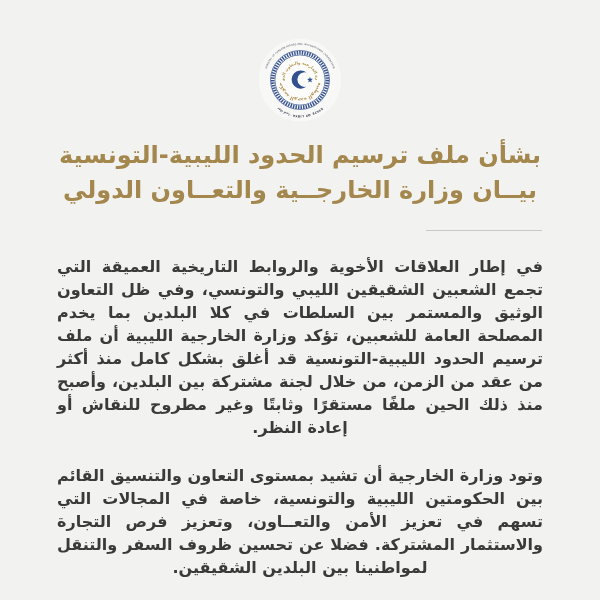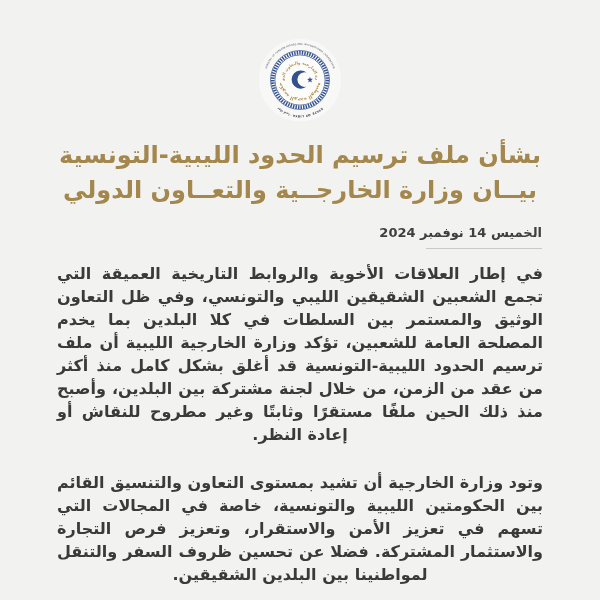--- a/index.html
+++ b/index.html
@@ -47,21 +47,21 @@
   }
   .body-text{
     width:486px;
     color:#3a3a3a;
     font-size:16px;
     font-weight:bold;
     line-height:23px;
     text-align:justify;
     text-align-last:center;
   }
-  .p1{margin-top:13px;}
+  .p1{margin-top:24px;}
   .p2{margin-top:9px;}
 </style>
 </head>
 <body>
 
 <div class="page">
 
   <div class="logo-wrap">
     <svg viewBox="0 0 100 100" width="88" height="88">
       <defs>
@@ -98,20 +98,19 @@
       </text>
     </svg>
   </div>
 
   <div class="title">
     <div>بشأن ملف ترسيم الحدود الليبية-التونسية</div>
     <div>بيــان وزارة الخارجــية والتعــاون الدولي</div>
   </div>
 
   <div class="meta-block">
-    <div class="date">الخميس 14 نوفمبر 2024</div>
     <div class="date-rule"></div>
   </div>
 
   <p class="body-text p1">في إطار العلاقات الأخوية والروابط التاريخية العميقة التي تجمع الشعبين الشقيقين الليبي والتونسي، وفي ظل التعاون الوثيق والمستمر بين السلطات في كلا البلدين بما يخدم المصلحة العامة للشعبين، تؤكد وزارة الخارجية الليبية أن ملف ترسيم الحدود الليبية-التونسية قد أغلق بشكل كامل منذ أكثر من عقد من الزمن، من خلال لجنة مشتركة بين البلدين، وأصبح منذ ذلك الحين ملفًا مستقرًا وثابتًا وغير مطروح للنقاش أو إعادة النظر.</p>
-  <p class="body-text p2">وتود وزارة الخارجية أن تشيد بمستوى التعاون والتنسيق القائم بين الحكومتين الليبية والتونسية، خاصة في المجالات التي تسهم في تعزيز الأمن والاستقرار، وتعزيز فرص التجارة والاستثمار المشتركة. فضلا عن تحسين ظروف السفر والتنقل لمواطنينا بين البلدين الشقيقين.</p>
+  <p class="body-text p2">وتود وزارة الخارجية أن تشيد بمستوى التعاون والتنسيق القائم بين الحكومتين الليبية والتونسية، خاصة في المجالات التي تسهم في تعزيز الأمن والتعــاون، وتعزيز فرص التجارة والاستثمار المشتركة. فضلا عن تحسين ظروف السفر والتنقل لمواطنينا بين البلدين الشقيقين.</p>
 
 </div>
 
 </body></html>

